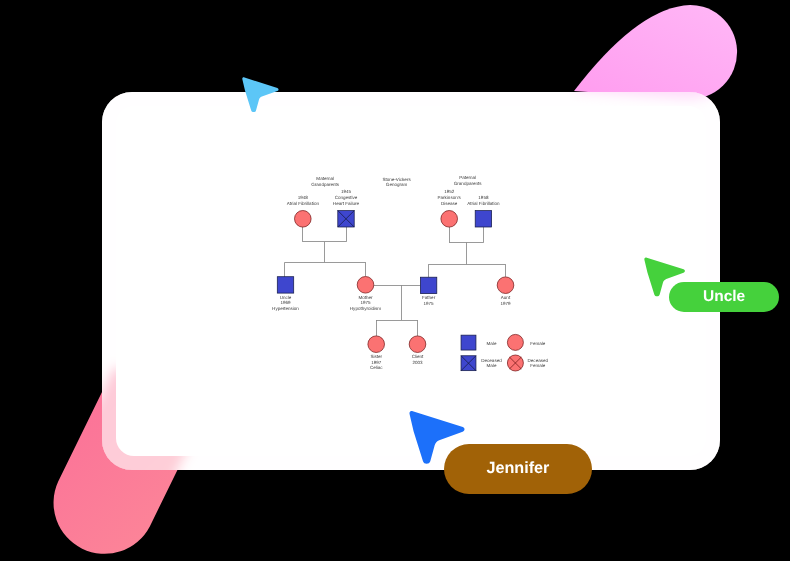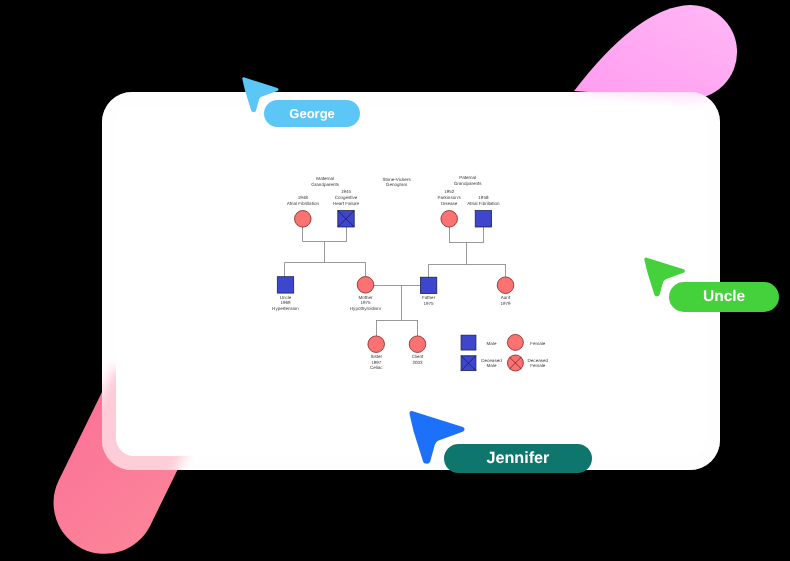--- a/index.html
+++ b/index.html
@@ -168,28 +168,25 @@
               <text x="421.8" y="261" class="gtext">Female</text>
             </g>
           </g>
         </svg>
     </div>
   </div>
 
 <svg class="cursor" width="38" height="38" viewBox="-1 -1 38 38" style="left: 242.2px; top: 76.3px;">
       <path d="M1.5,0.5 C-0.1,0.0 -1.0,0.9 -0.6,2.5 L2.0,13.6 L8.2,33.4 C8.8,35.6 12.4,35.6 13.0,33.4 L15.9,22.9 C16.3,21.4 17.4,20.1 18.9,19.5 L34.3,14.0 C35.9,13.4 36.0,11.5 34.4,10.9 Z" fill="#5cc6f7"></path>
     </svg>
-    <div class="curs-label" style="left: 264.4px; top: 100px; width: 95.4px; height: 27.2px; background: rgb(92, 198, 247); font-size: 13px;">
-      <span>George</span>
-    </div>
     <svg class="cursor" width="42.56" height="42.56" viewBox="-1 -1 38 38" style="left: 643.8px; top: 255.8px;">
       <path d="M1.5,0.5 C-0.1,0.0 -1.0,0.9 -0.6,2.5 L2.0,13.6 L8.2,33.4 C8.8,35.6 12.4,35.6 13.0,33.4 L15.9,22.9 C16.3,21.4 17.4,20.1 18.9,19.5 L34.3,14.0 C35.9,13.4 36.0,11.5 34.4,10.9 Z" fill="#45d13c"></path>
     </svg>
     <div class="curs-label" style="left: 669.4px; top: 282.2px; width: 109.4px; height: 30.2px; background: rgb(69, 209, 60); font-size: 15.5px;">
       <span>Uncle</span>
     </div>
     <svg class="cursor" width="57.76" height="57.76" viewBox="-1 -1 38 38" style="left: 408.8px; top: 408.8px;">
       <path d="M1.5,0.5 C-0.1,0.0 -1.0,0.9 -0.6,2.5 L2.0,13.6 L8.2,33.4 C8.8,35.6 12.4,35.6 13.0,33.4 L15.9,22.9 C16.3,21.4 17.4,20.1 18.9,19.5 L34.3,14.0 C35.9,13.4 36.0,11.5 34.4,10.9 Z" fill="#1c70fa"></path>
     </svg>
-    <div class="curs-label" style="left: 444.2px; top: 443.5px; width: 147.4px; height: 29px; background: #0f766e; font-size: 16.2px;">
+    <div class="curs-label" style="left: 444.2px; top: 443.5px; width: 147.4px; height: 50px; background: #a16207; font-size: 16.2px;">
       <span>Jennifer</span>
     </div>
   </div>
 
 </body></html>

